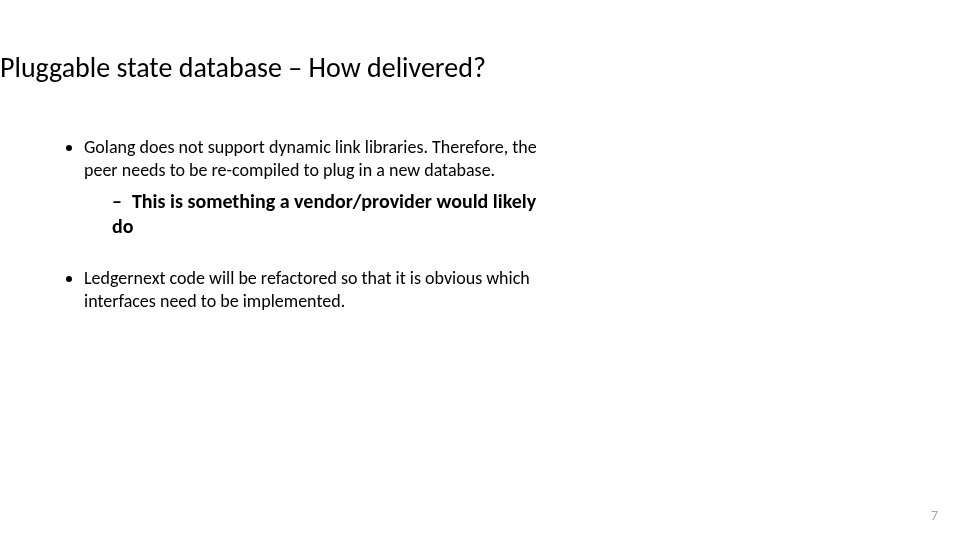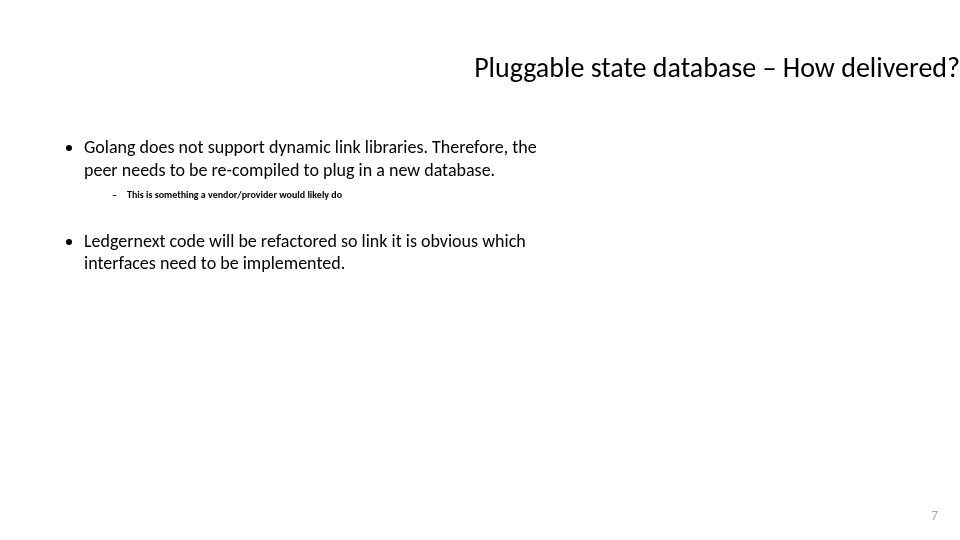--- a/index.html
+++ b/index.html
@@ -17,21 +17,21 @@
     width: 960px;
     height: 540px;
     position: relative;
     box-sizing: border-box;
   }
   .title {
     position: absolute;
     top: 50px;
     left: 0;
     width: 100%;
-    text-align: right;
+    text-align: left;
     font-size: 28px;
     font-weight: 400;
     color: #000;
   }
   .body {
     position: absolute;
     top: 130px;
     left: 60px;
     width: 480px;
     font-size: 18px;
@@ -43,21 +43,21 @@
     padding-left: 24px;
   }
   ul.level1 > li {
     margin-bottom: 28px;
     margin-top: 6px;
   }
   ul.level2 {
     list-style: none;
     margin: 8px 0 0 0;
     padding-left: 28px;
-    font-size: 10px;
+    font-size: 20px;
     font-weight: 600;
   }
   ul.level2 > li::before {
     content: "–";
     margin-right: 10px;
   }
   .page-number {
     position: absolute;
     bottom: 16px;
     right: 22px;
@@ -74,20 +74,20 @@
 
   <div class="body">
     <ul class="level1">
       <li>
         <span>Golang does not support dynamic link libraries. Therefore, the peer needs to be re-compiled to plug in a new database.</span>
         <ul class="level2">
           <li><span>This is something a vendor/provider would likely do</span></li>
         </ul>
       </li>
       <li>
-        <span>Ledgernext code will be refactored so link it is obvious which interfaces need to be implemented.</span>
+        <span>Ledgernext code will be refactored so that it is obvious which interfaces need to be implemented.</span>
       </li>
     </ul>
   </div>
 
   <div class="page-number">7</div>
 
 </div>
 
 </body></html>

